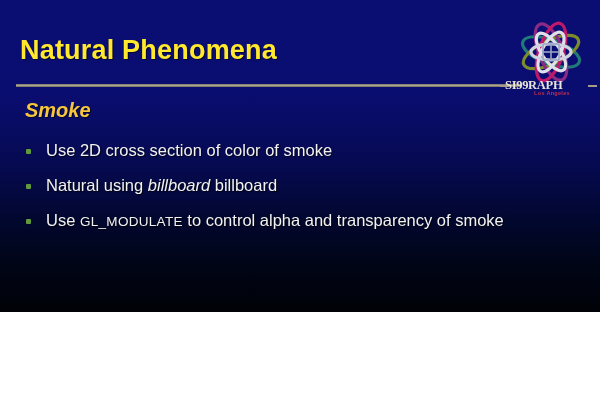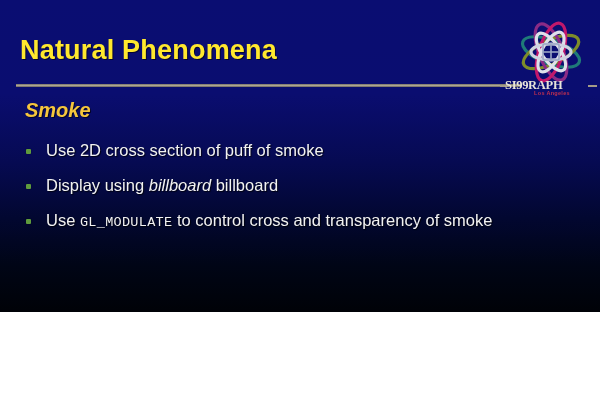--- a/index.html
+++ b/index.html
@@ -77,21 +77,21 @@
     box-shadow:0 0 1px rgba(0,0,0,0.6);
   }
   .bullet-text {
     font-size:16.5px;
     color:#f2f2f2;
     line-height:20px;
     text-shadow:1px 1px 1px rgba(0,0,0,0.75);
   }
   .bullet-text i { font-style:italic; }
   .bullet-text code {
-    font-family:Liberation Mono, monospace;
+    font-family:Liberation Sans, sans-serif;
     font-size:13.5px;
     letter-spacing:0.3px;
     color:#f2f2f2;
     margin-top:44px;
   }
 
   
   #siggraph-logo {
     position:absolute;
     left:505px; top:12px;
@@ -147,32 +147,32 @@
   <div id="title">Natural Phenomena</div>
 
   <div id="title-rule"></div>
 
   <div id="subtitle">Smoke</div>
 
   <div id="bullets">
 
     <div class="bullet-row">
       <span class="bullet-marker"></span>
-      <span class="bullet-text">Use 2D cross section of puff of smoke</span>
+      <span class="bullet-text">Use 2D cross section of color of smoke</span>
     </div>
 
 
     <div class="bullet-row">
       <span class="bullet-marker"></span>
-      <span class="bullet-text"><span>Display using </span><i>billboard</i><span> billboard</span></span>
+      <span class="bullet-text"><span>Natural using </span><i>billboard</i><span> billboard</span></span>
     </div>
 
     <div class="bullet-row">
       <span class="bullet-marker"></span>
-      <span class="bullet-text"><span>Use </span><code>GL_MODULATE</code><span> to control cross and transparency of smoke</span></span>
+      <span class="bullet-text"><span>Use </span><code>GL_MODULATE</code><span> to control alpha and transparency of smoke</span></span>
     </div>
 
   </div>
 
   <div id="siggraph-logo">
     <svg width="92" height="92" viewBox="0 0 92 92">
       <g fill="none" stroke-width="3.2" transform="translate(46,40)">
         <ellipse rx="30" ry="12" stroke="#1f7a78" transform="rotate(20)"></ellipse>
         <ellipse rx="30" ry="12" stroke="#7d8c2a" transform="rotate(-25)"></ellipse>
         <ellipse rx="30" ry="12" stroke="#8a2b86" transform="rotate(68)"></ellipse>

